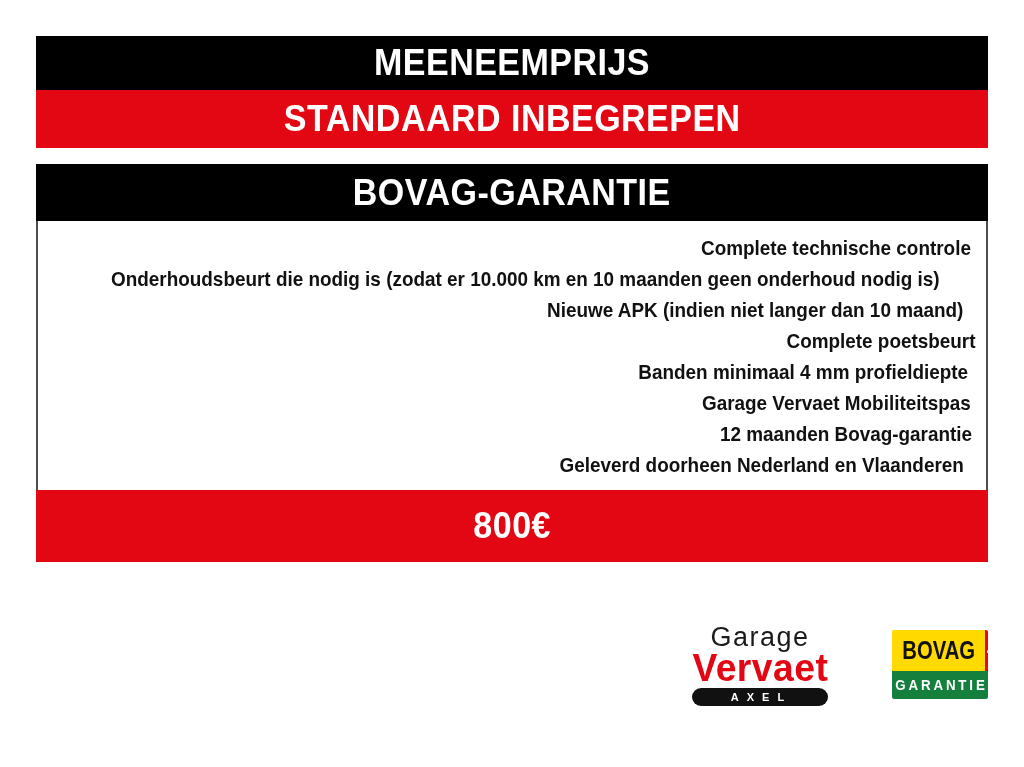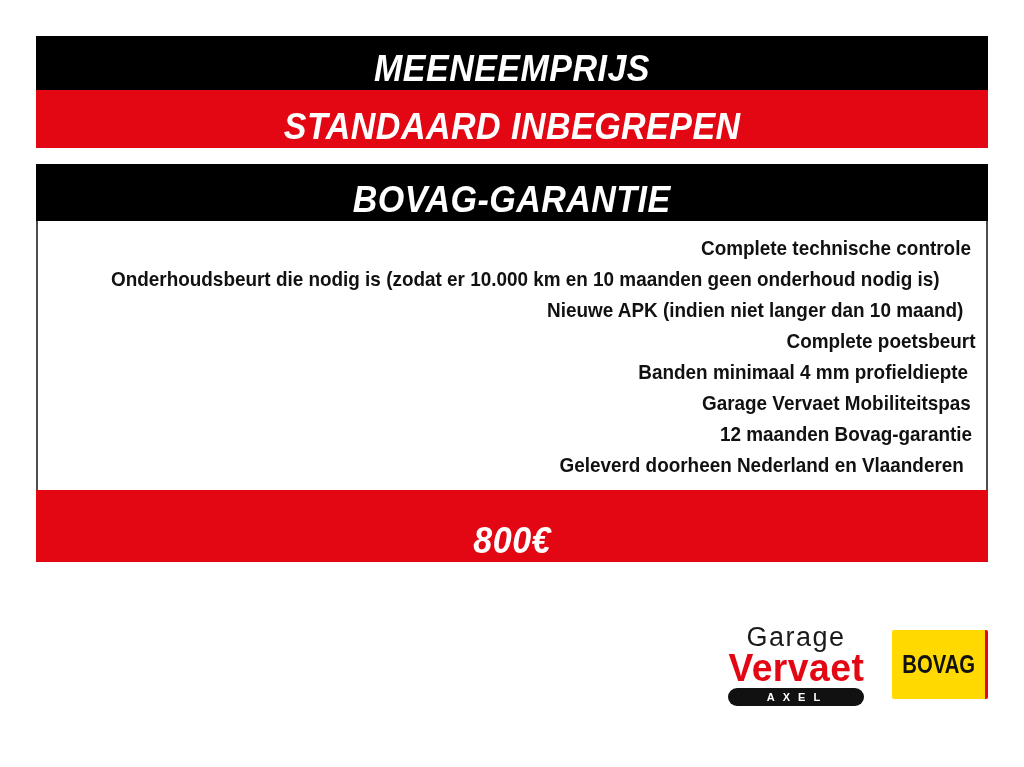--- a/index.html
+++ b/index.html
@@ -11,23 +11,22 @@
   }
   .page {
     width: 1024px; height: 767px;
     background: #ffffff;
     padding: 36px 36px 0 36px;
     display: flex;
     flex-direction: column;
   }
   .bar {
     width: 100%;
-    display: flex; align-items: flex-end; justify-content: center;
+    display: flex; align-items: center; justify-content: center;
     flex: 0 0 auto;
-    font-style: italic;
   }
   .bar-black { background: #000000; color: #ffffff; }
   .bar-red   { background: #e30613; color: #ffffff; }
   .bar-title {
     font-size: 37px; font-weight: 700; letter-spacing: 0.5px;
     display: inline-block; transform: scaleX(0.92); transform-origin: center;
     white-space: nowrap;
   }
   .h-header1 { height: 54px; }
   .h-banner1 { height: 58px; }
@@ -74,23 +73,24 @@
     margin-top: 2px;
     background: #111111; color: #ffffff;
     width: 136px; height: 18px; border-radius: 9px;
     display: flex; align-items: center; justify-content: center;
     font-size: 11px; font-weight: 700; letter-spacing: 8px;
     padding-left: 3px;
   }
   
   .bovag-logo {
     width: 96px; height: 69px;
-    display: flex; 
+    display: flex; flex-direction: column;
     border-radius: 2px; overflow: hidden;
     flex: 0 0 auto;
+    margin-left: 36px;
   }
   .bovag-top { flex: 1 1 auto; display: flex; }
   .bovag-yellow {
     background: #ffd900; flex: 1 1 auto;
     display: flex; align-items: center; justify-content: center;
   }
   .bovag-brand {
     font-size: 26px; font-weight: 700; color: #111111;
     transform: scaleX(0.78); transform-origin: center;
     letter-spacing: 0px; white-space: nowrap;

